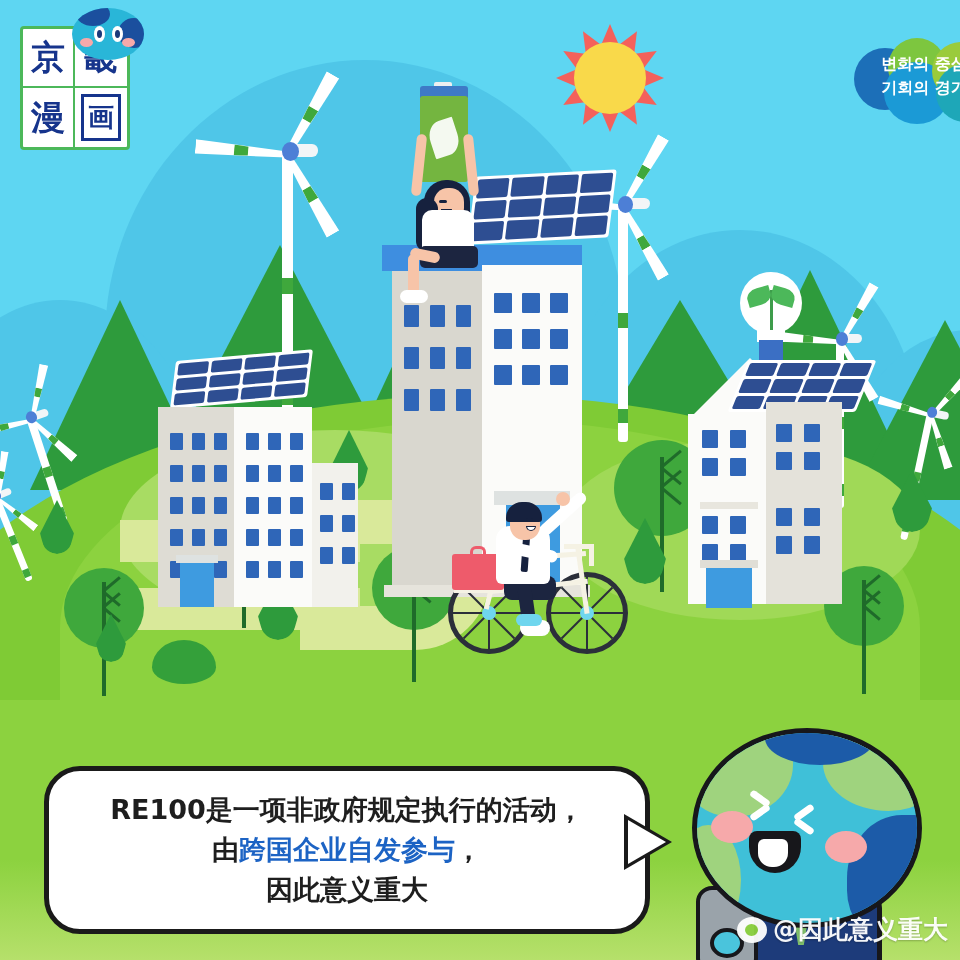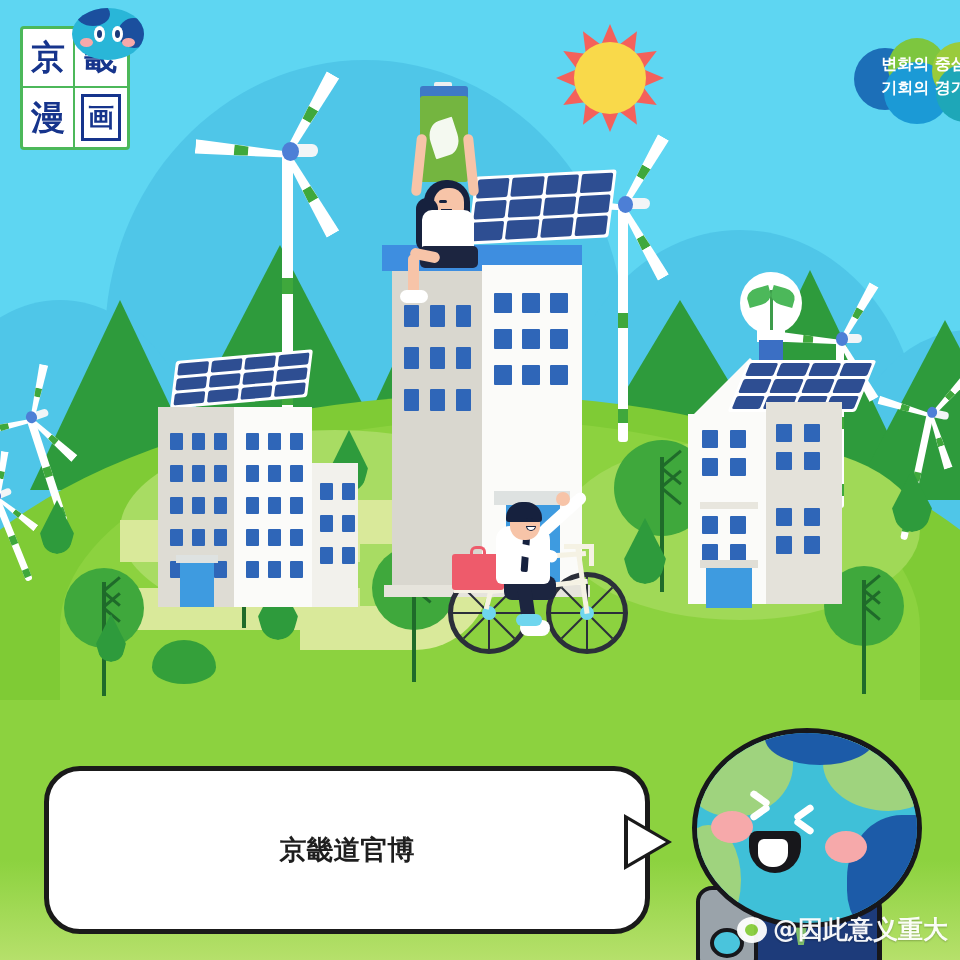--- a/index.html
+++ b/index.html
@@ -593,21 +593,23 @@
     <div class="shirt" style="position:absolute;left:66px;top:54px;width:54px;height:12px;border-radius:6px;transform:rotate(12deg);"></div>
     <div class="skin" style="position:absolute;left:72px;top:16px;width:30px;height:32px;border-radius:14px;"></div>
     <div class="hair" style="position:absolute;left:68px;top:10px;width:36px;height:20px;border-radius:16px 16px 3px 3px;"></div>
     <div style="position:absolute;left:88px;top:26px;width:7px;height:3px;background:#16213E;border-radius:2px;"></div>
     <div style="position:absolute;left:88px;top:34px;width:10px;height:5px;background:#FFFFFF;border-radius:0 0 6px 6px;border:1px solid #16213E;box-sizing:border-box;"></div>
   </div>
 
   <div class="tail-o"></div>
   <div class="tail"></div>
   <div class="bubble">
-    <div class="bubble-line">京畿道官博</div>
+    <div class="bubble-line">RE100是一项非政府规定执行的活动，</div>
+    <div class="bubble-line"><span>由</span><span class="hl">跨国企业自发参与</span><span>，</span></div>
+    <div class="bubble-line">因此意义重大</div>
   </div>
 
   <div class="mascot">
     <div class="m-body" style="left:92px;top:180px;width:150px;height:80px;border-radius:18px 18px 0 0;border:5px solid #17171B;box-sizing:border-box;">
       <div style="position:absolute;left:46px;top:0px;width:36px;height:46px;background:#E9EFE4;clip-path:polygon(0 0,100% 0,50% 100%);"></div>
       <div style="position:absolute;left:57px;top:18px;width:14px;height:32px;background:#7FBF6A;clip-path:polygon(50% 0,100% 22%,70% 100%,30% 100%,0 22%);"></div>
     </div>
     <div class="m-arm" style="left:56px;top:176px;width:62px;height:88px;border-radius:16px;background:#9AA3AA;"></div>
     <div style="position:absolute;left:70px;top:218px;width:34px;height:30px;border-radius:50%;background:#4AC4DC;border:4px solid #17171B;box-sizing:border-box;"></div>
     <div class="m-head">

